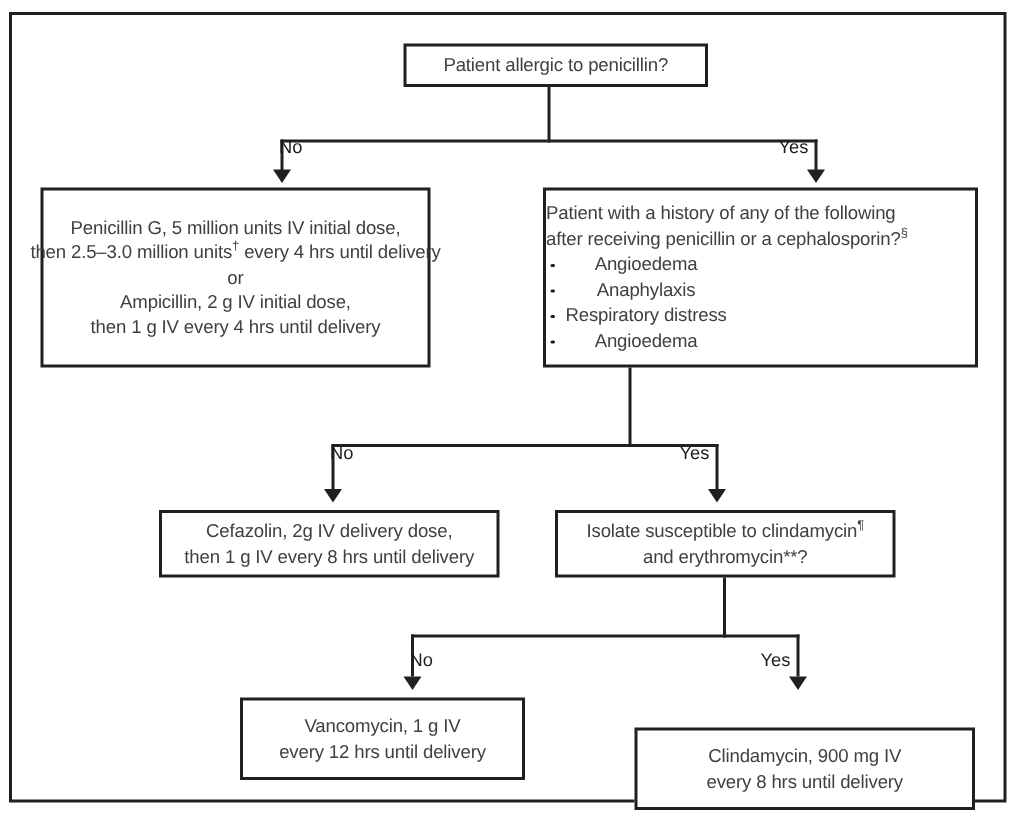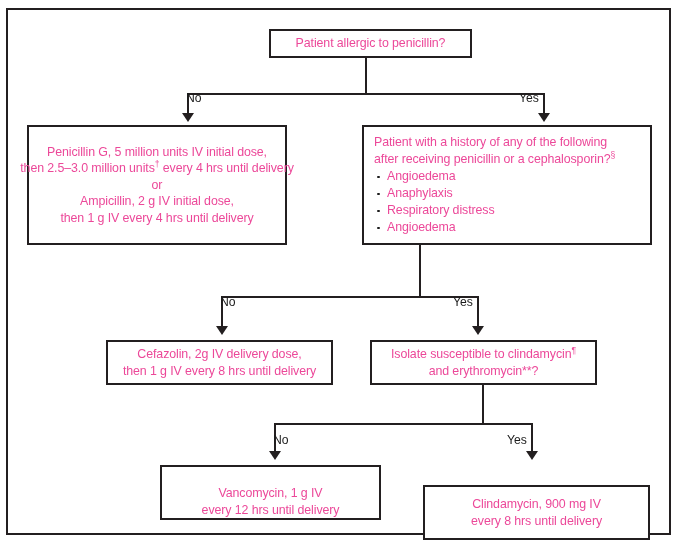--- a/index.html
+++ b/index.html
@@ -31,25 +31,25 @@
   .box {
     position: absolute;
     box-sizing: border-box;
     border: 2px solid #231f20;
     background: #ffffff;
     display: flex;
     flex-direction: column;
     justify-content: center;
     font-size: 12.4px;
     line-height: 16.5px;
-    color: #ec4899;
+    color: #404040;
     letter-spacing: -0.1px;
   }
   .box.center { align-items: center; text-align: center; }
-  .box.left   { align-items: flex-start; text-align: left; padding-left: 10px; }
+  .box.left   { align-items: flex-start; text-align: center; }
   .box .line { white-space: nowrap; }
 
   sup.fn {
     font-size: 8.6px;
     vertical-align: super;
     line-height: 0;
   }
 
   ul.bullets {
     list-style: none;
@@ -167,21 +167,21 @@
   <div class="vline" style="left:482px; top:385px; width:2px; height:40px;"></div>
   <div class="hline" style="left:274px; top:423px; width:259px; height:2px;"></div>
   <div class="vline" style="left:274px; top:423px; width:2px; height:28px;"></div>
   <div class="arrow" style="left:269px; top:451px;"></div>
   <div class="vline" style="left:531px; top:423px; width:2px; height:28px;"></div>
   <div class="arrow" style="left:526px; top:451px;"></div>
 
   <div class="edge-label" style="left:273px; top:406px;">No</div>
   <div class="edge-label" style="left:507px; top:406px;">Yes</div>
 
-  <div class="box center" style="left:160px; top:465px; width:221px; height:55px;justify-content:flex-end;">
+  <div class="box center" style="left:160px; top:465px; width:190px; height:55px;">
     <div class="line">Vancomycin, 1 g IV</div>
     <div class="line">every 12 hrs until delivery</div>
   </div>
 
   <div class="box center" style="left:423px; top:465px; width:227px; height:55px;margin-top:20px;">
     <div class="line">Clindamycin, 900 mg IV</div>
     <div class="line">every 8 hrs until delivery</div>
   </div>
 
 </div>

